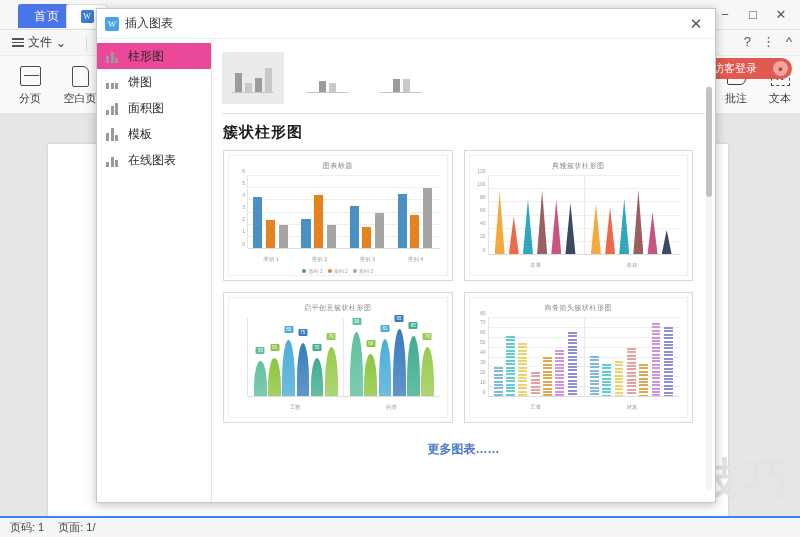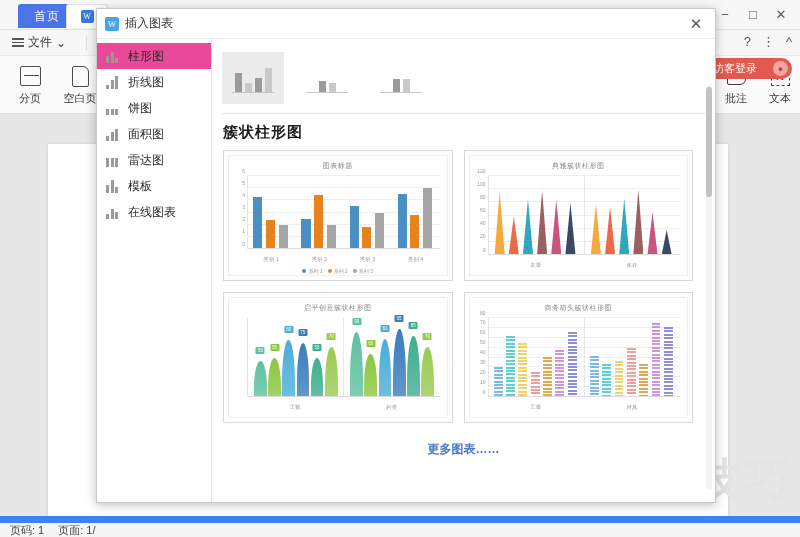--- a/index.html
+++ b/index.html
@@ -73,21 +73,21 @@
   .cmt-icon { width:19px;height:18px;border:1.4px solid #3d3d3d; border-radius:2px 2px 6px 2px; position:relative;}
   .cmt-icon:before { content:"✳"; position:absolute; left:-4px; top:-6px; font-size:10px; color:#5b8def; background:#fafafa;}
   .txt-icon { width:19px;height:19px;border:1.4px dashed #4a4a4a; display:flex;align-items:center;justify-content:center;
       font-size:11px; font-family:"Liberation Serif",serif; }
 
   .doc-area { position:absolute; left:0; top:114px; width:800px; height:402px; background:#e6e6e6; }
   .doc-page { position:absolute; left:48px; top:30px; width:680px; height:400px; background:#fff; box-shadow:0 0 3px rgba(0,0,0,.12); }
 
   .statusbar {
     position:absolute; left:0; bottom:0; width:800px; height:21px;
-    background:#f5f5f5; border-top:7px solid #3b82f6; display:flex; align-items:center; gap:14px;
+    background:#f5f5f5; border-top:2px solid #3b82f6; display:flex; align-items:center; gap:14px;
     padding-left:10px; font-size:11px; color:#444;
   }
 
   .watermark {
     position:absolute; right:6px; bottom:28px;
     font-size:44px; color:#e3e3e3; font-weight:bold; letter-spacing:5px;
     font-family:"DejaVu Sans", sans-serif; pointer-events:none;
   }
 
   
@@ -266,49 +266,33 @@
         <div class="side-item active">
           <span class="si-glyph">
             <b style="height: 7px;"></b>
             <b style="height: 11px;"></b>
             <b style="height: 5px;"></b>
           </span>
           <span>柱形图</span>
         </div>
         <div class="side-item">
           <span class="si-glyph">
-            <b style="height: 4px;"></b>
-            <b style="height: 9px;"></b>
-            <b style="height: 13px;"></b>
-          </span>
-          <span>折线图</span>
-        </div>
-        <div class="side-item">
-          <span class="si-glyph">
             <b style="height: 6px;"></b>
             <b style="height: 6px;"></b>
             <b style="height: 6px;"></b>
           </span>
           <span>饼图</span>
         </div>
         <div class="side-item">
           <span class="si-glyph">
             <b style="height: 5px;"></b>
             <b style="height: 9px;"></b>
             <b style="height: 12px;"></b>
           </span>
           <span>面积图</span>
-        </div>
-        <div class="side-item">
-          <span class="si-glyph">
-            <b style="height: 9px;"></b>
-            <b style="height: 9px;"></b>
-            <b style="height: 9px;"></b>
-          </span>
-          <span>雷达图</span>
         </div>
         <div class="side-item">
           <span class="si-glyph">
             <b style="height: 8px;"></b>
             <b style="height: 13px;"></b>
             <b style="height: 6px;"></b>
           </span>
           <span>模板</span>
         </div>
         <div class="side-item">

